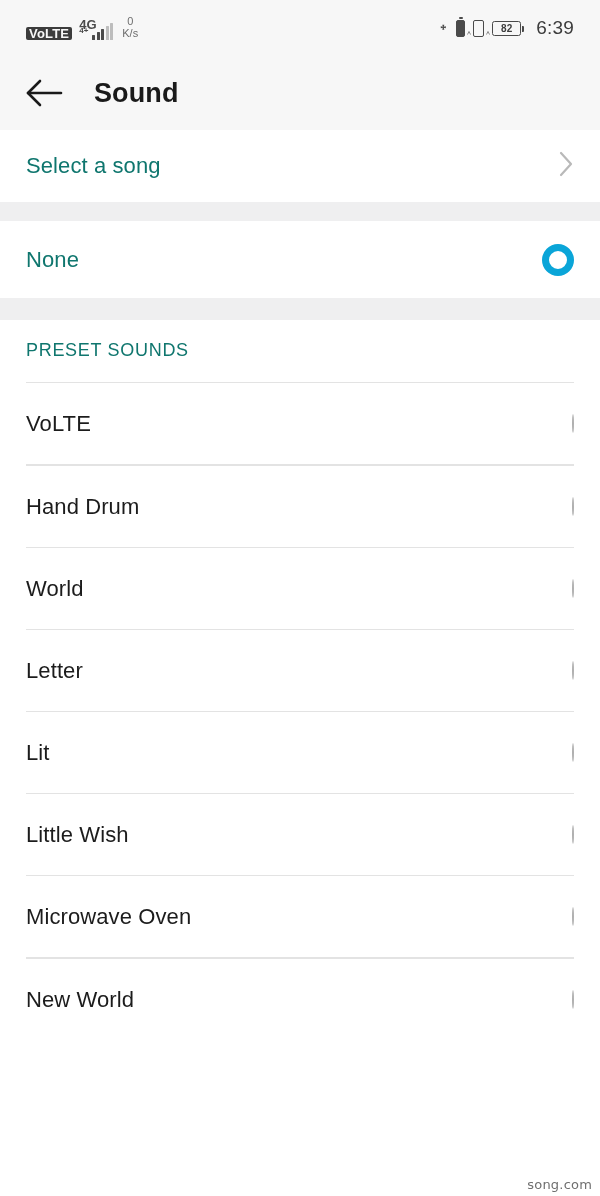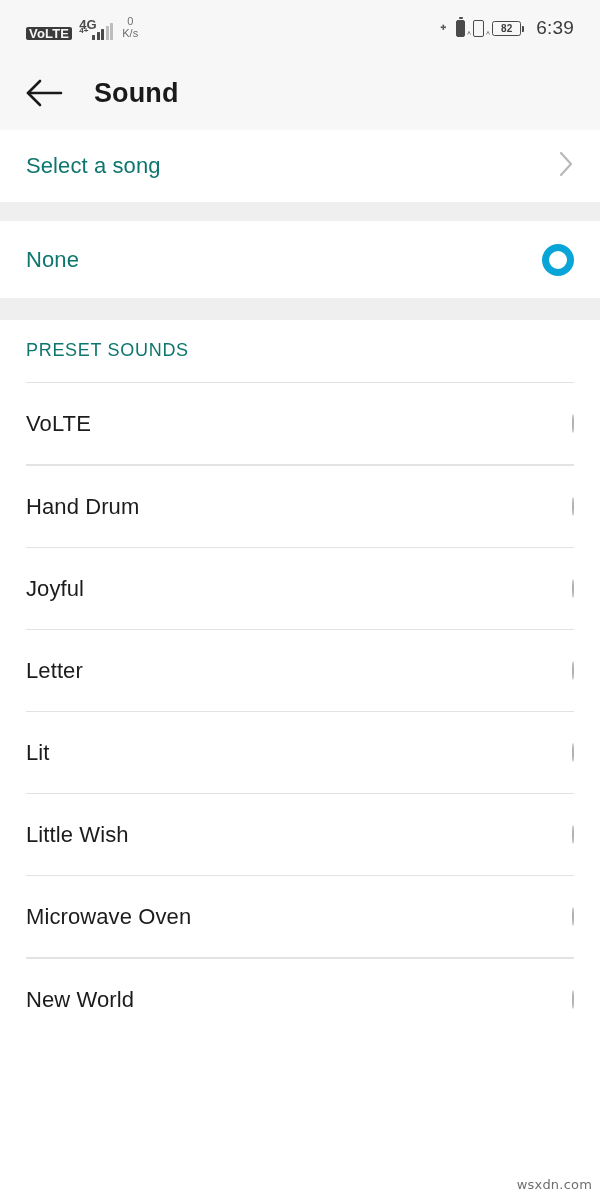--- a/index.html
+++ b/index.html
@@ -215,21 +215,21 @@
         <span class="radio"><span class="radio-off"></span></span>
       </div>
       <div class="divider"></div>
       <div class="divider"></div>
       <div class="opt-row">
         <span class="label">Hand Drum</span>
         <span class="radio"><span class="radio-off"></span></span>
       </div>
       <div class="divider"></div>
       <div class="opt-row">
-        <span class="label">Joyful</span>
+        <span class="label">World</span>
         <span class="radio"><span class="radio-off"></span></span>
       </div>
       <div class="divider"></div>
       <div class="opt-row">
         <span class="label">Letter</span>
         <span class="radio"><span class="radio-off"></span></span>
       </div>
       <div class="divider"></div>
       <div class="opt-row">
         <span class="label">Lit</span>
@@ -246,14 +246,14 @@
         <span class="radio"><span class="radio-off"></span></span>
       </div>
       <div class="divider"></div>
       <div class="divider"></div>
       <div class="opt-row">
         <span class="label">New World</span>
         <span class="radio"><span class="radio-off"></span></span>
       </div>
     </div>
 
-  <div class="watermark">wsxdn.com</div>
+  <div class="watermark">song.com</div>
 </div>
 
 </body></html>

